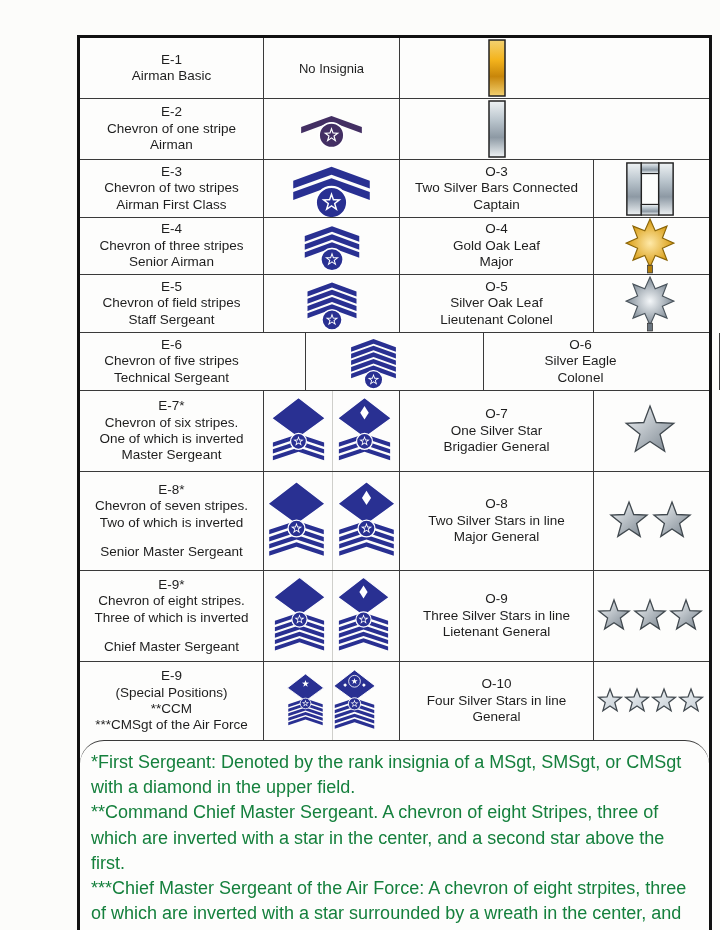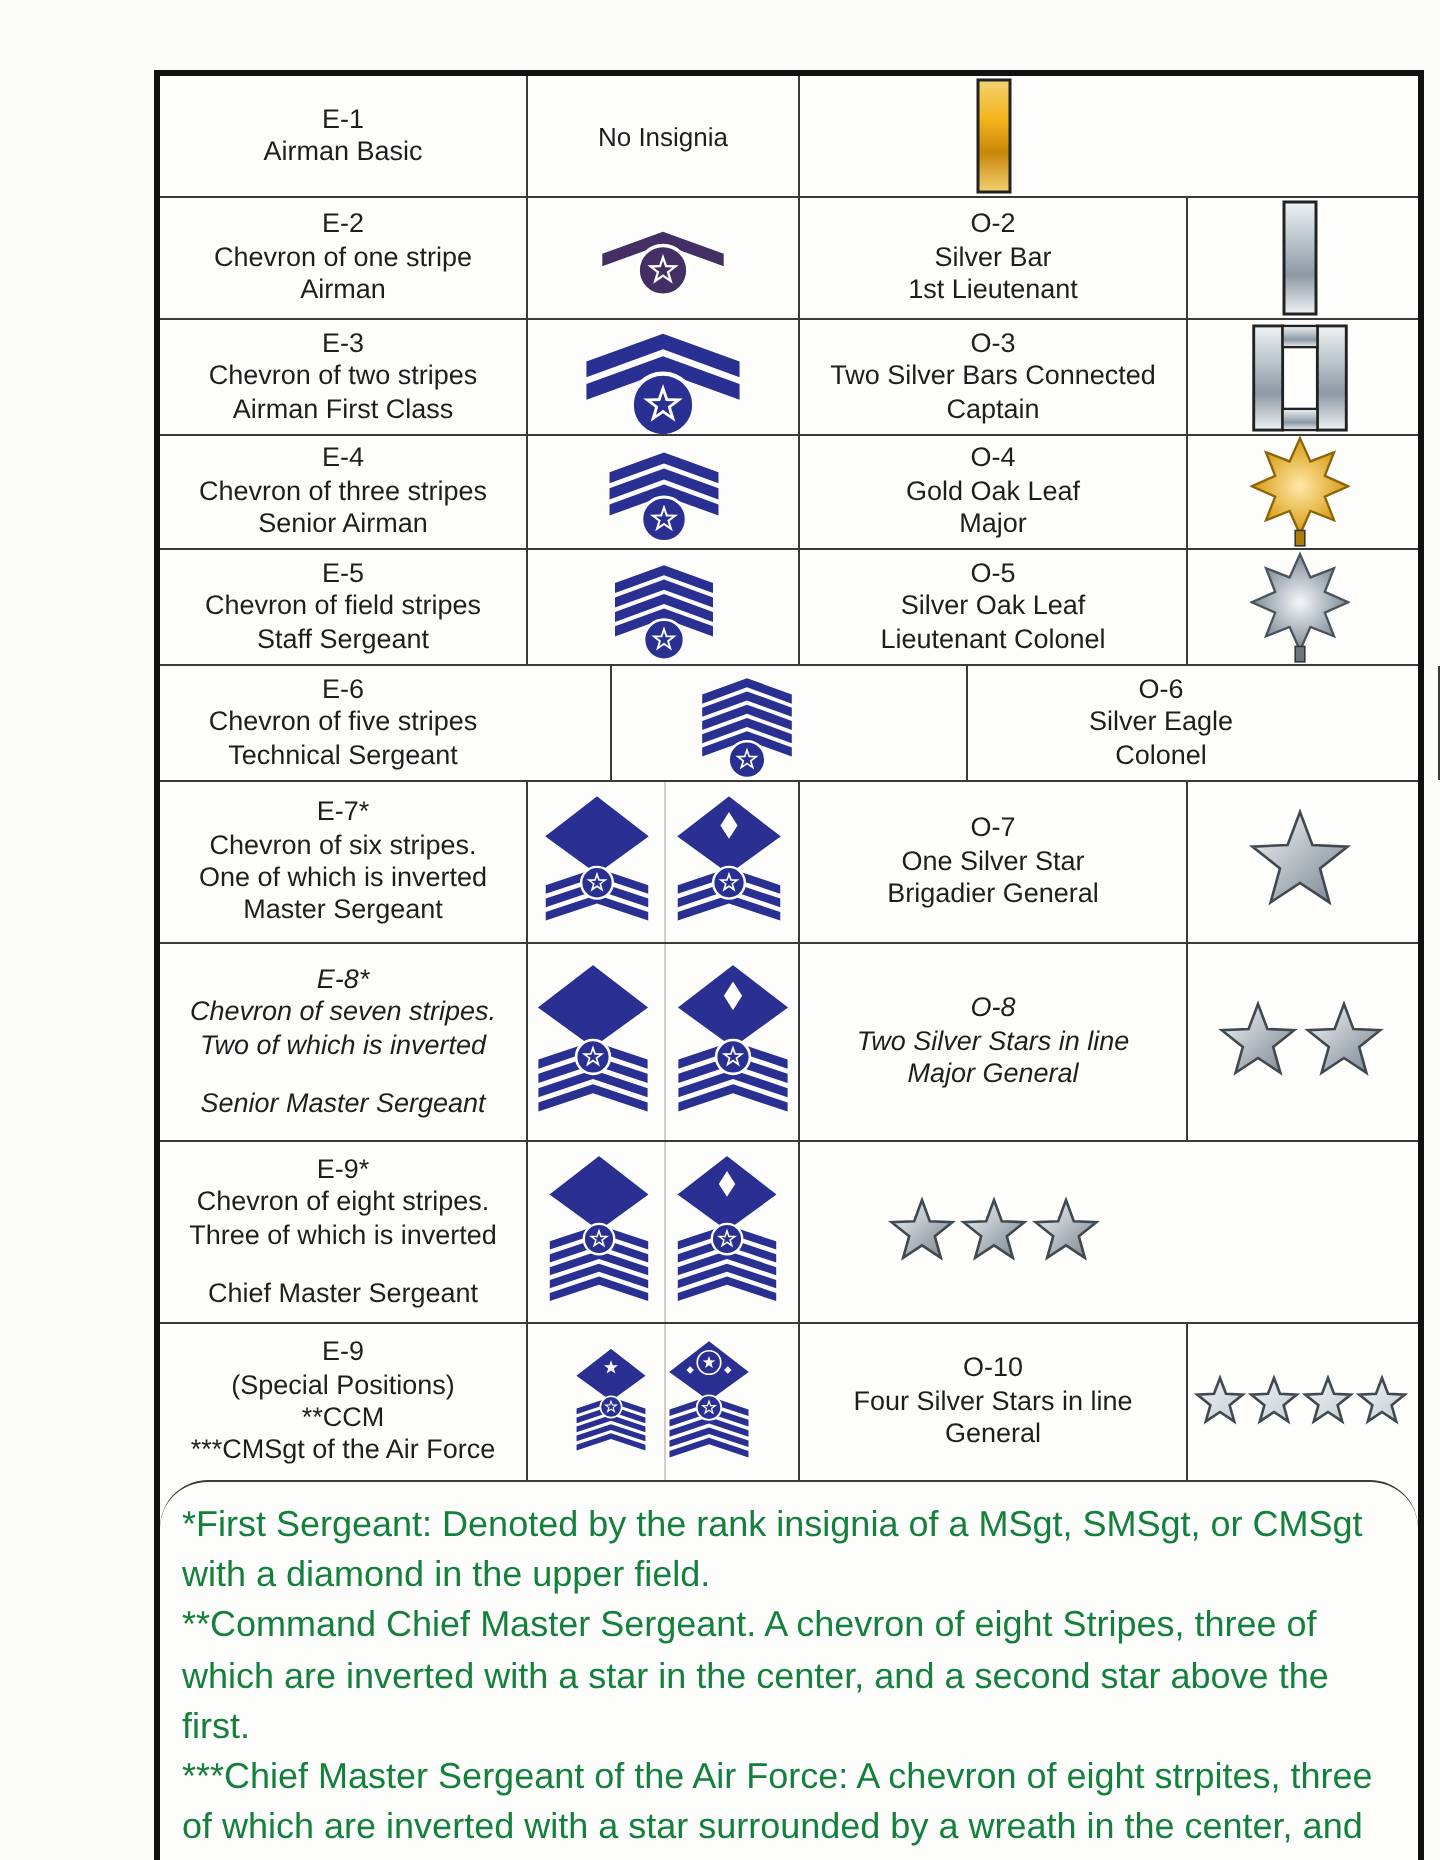--- a/index.html
+++ b/index.html
@@ -84,25 +84,20 @@
           <div class="ln wrap">Airman</div>
         </div>
         <div class="cell">
           <svg viewBox="0 0 100 58" width="69" height="40">
             <path d="M6 35 L50 19 L94 35 L94 26 L50 10 L6 26 Z" fill="#432f63"></path>
             <circle cx="50" cy="38" r="18" fill="#432f63" stroke="#fff" stroke-width="2.5"></circle>
             <polygon points="50.0,26.0 52.8,34.1 61.4,34.3 54.6,39.5 57.1,47.7 50.0,42.8 42.9,47.7 45.4,39.5 38.6,34.3 47.2,34.1" fill="#fff"></polygon>
             <polygon points="50.0,31.0 51.6,35.7 56.7,35.8 52.7,38.9 54.1,43.7 50.0,40.8 45.9,43.7 47.3,38.9 43.3,35.8 48.4,35.7" fill="#432f63"></polygon>
           </svg>
         </div>
-        <div class="cell txt">
-          <div class="ln">O-2</div>
-          <div class="ln wrap">Silver Bar</div>
-          <div class="ln wrap">1st Lieutenant</div>
-        </div>
         <div class="cell">
           <svg viewBox="0 0 20 58" width="20" height="58">
             <defs>
               <linearGradient id="g1" x1="0" y1="0" x2="0" y2="1">
                 <stop offset="0%" stop-color="#eef2f4"></stop>
                 <stop offset="35%" stop-color="#b9c4cc"></stop>
                 <stop offset="65%" stop-color="#8d99a4"></stop>
                 <stop offset="100%" stop-color="#eef2f4"></stop>
               </linearGradient>
             </defs>
@@ -293,21 +288,21 @@
             <defs>
               <linearGradient id="g5" x1="0" y1="0" x2="1" y2="1">
                 <stop offset="0%" stop-color="#f4f7f9"></stop>
                 <stop offset="100%" stop-color="#77828c"></stop>
               </linearGradient>
             </defs>
             <polygon points="28.0,3.0 34.2,19.5 51.8,20.3 38.0,31.2 42.7,48.2 28.0,38.5 13.3,48.2 18.0,31.2 4.2,20.3 21.8,19.5" fill="url(#g5)" stroke="#41494f" stroke-width="1.3"></polygon>
           </svg>
         </div>
       </div>
-      <div class="rank-row" style="height: 98px; font-style: italic;">
+      <div class="rank-row" style="height: 98px;">
         <div class="cell txt">
           <div class="ln">E-8*</div>
           <div class="ln wrap">Chevron of seven stripes.</div>
           <div class="ln wrap">Two of which is inverted</div>
           <div class="blank"></div>
           <div class="ln wrap">Senior Master Sergeant</div>
         </div>
         <div class="cell">
           <div class="pair">
             <svg viewBox="0 0 100 129" width="65" height="84">
@@ -380,20 +375,25 @@
               <path d="M8 107 L50 93 L92 107 L92 100 L50 86 L8 100 Z" fill="#293092"></path>
               <path d="M8 118 L50 104 L92 118 L92 111 L50 97 L8 111 Z" fill="#293092"></path>
               <path d="M8 129 L50 115 L92 129 L92 122 L50 108 L8 122 Z" fill="#293092"></path>
               <polygon points="50,18 57,29 50,40 43,29" fill="#fff"></polygon>
               <circle cx="50" cy="76" r="13" fill="#293092" stroke="#fff" stroke-width="2"></circle>
               <polygon points="50.0,67.0 52.1,73.1 58.6,73.2 53.4,77.1 55.3,83.3 50.0,79.6 44.7,83.3 46.6,77.1 41.4,73.2 47.9,73.1" fill="#fff"></polygon>
               <polygon points="50.0,71.0 51.2,74.4 54.8,74.5 51.9,76.6 52.9,80.0 50.0,78.0 47.1,80.0 48.1,76.6 45.2,74.5 48.8,74.4" fill="#293092"></polygon>
             </svg>
           </div>
           <div class="mid"></div>
+        </div>
+        <div class="cell txt">
+          <div class="ln">O-9</div>
+          <div class="ln wrap">Three Silver Stars in line</div>
+          <div class="ln wrap">Lietenant General</div>
         </div>
         <div class="cell">
           <svg viewBox="0 0 110 38" width="110" height="38">
             <defs>
               <linearGradient id="g7" x1="0" y1="0" x2="1" y2="1">
                 <stop offset="0%" stop-color="#f4f7f9"></stop>
                 <stop offset="100%" stop-color="#77828c"></stop>
               </linearGradient>
             </defs>
             <polygon points="19.0,3.0 22.9,13.6 34.2,14.1 25.4,21.1 28.4,31.9 19.0,25.7 9.6,31.9 12.6,21.1 3.8,14.1 15.1,13.6" fill="url(#g7)" stroke="#41494f" stroke-width="1.3"></polygon>

